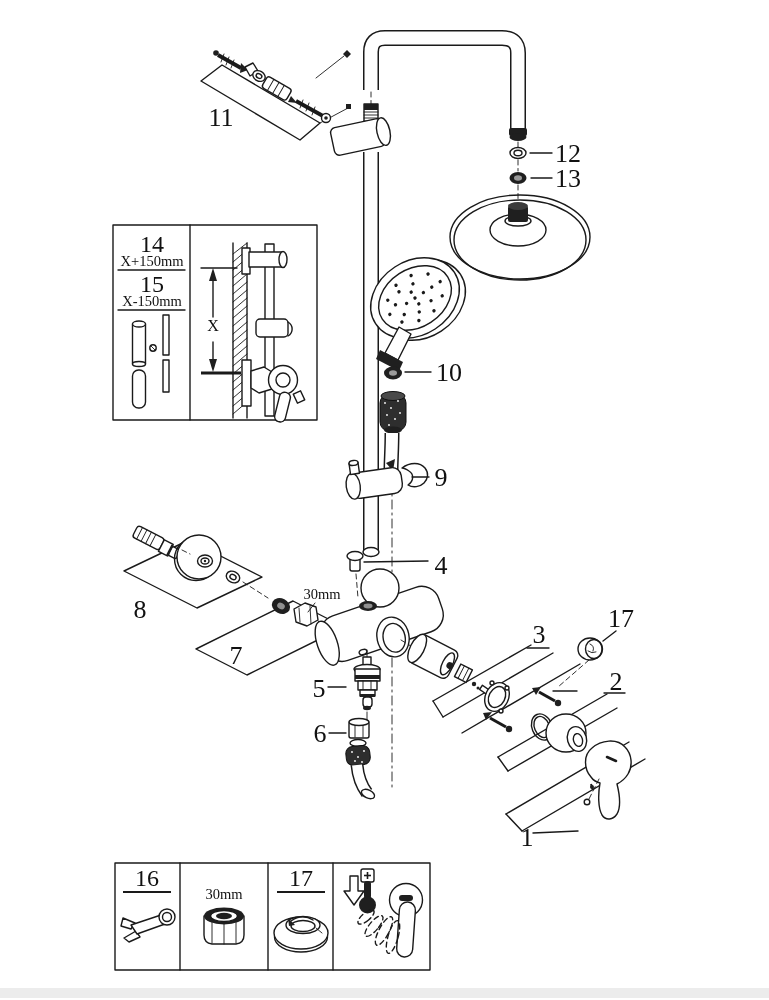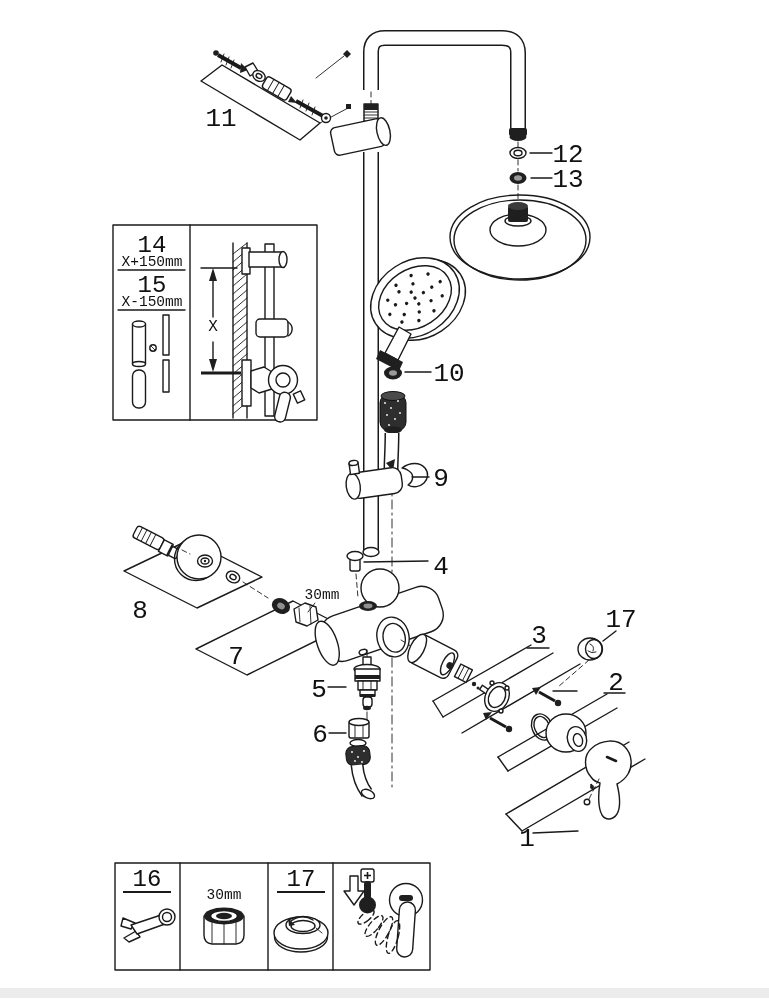--- a/index.html
+++ b/index.html
@@ -1,17 +1,17 @@
 <!DOCTYPE html>
 <html><head>
 <meta charset="utf-8">
 <style>
   html,body{margin:0;padding:0;background:#fff;}
   .stage{position:relative;width:769px;height:1000px;background:#0369a1;overflow:hidden;
-         font-family:Liberation Mono, monospace;}
+         font-family:Liberation Serif, serif;}
   svg{display:block}
   .ln{fill:none;stroke:#1a1a1a;stroke-width:1.4;stroke-linecap:round;stroke-linejoin:round}
   .thin{fill:none;stroke:#1a1a1a;stroke-width:0.9;stroke-linecap:round}
   .fw{fill:#ffffff;stroke:#1a1a1a;stroke-width:1.4;stroke-linejoin:round}
   .fd{fill:#1f1f1f;stroke:none}
   .fg{fill:#8f8f8f;stroke:none}
   .to16{fill:none;stroke:#1a1a1a;stroke-width:16}
   .ti13{fill:none;stroke:#ffffff;stroke-width:13}
   .to15{fill:none;stroke:#1a1a1a;stroke-width:15}
   .ti12{fill:none;stroke:#ffffff;stroke-width:12}

